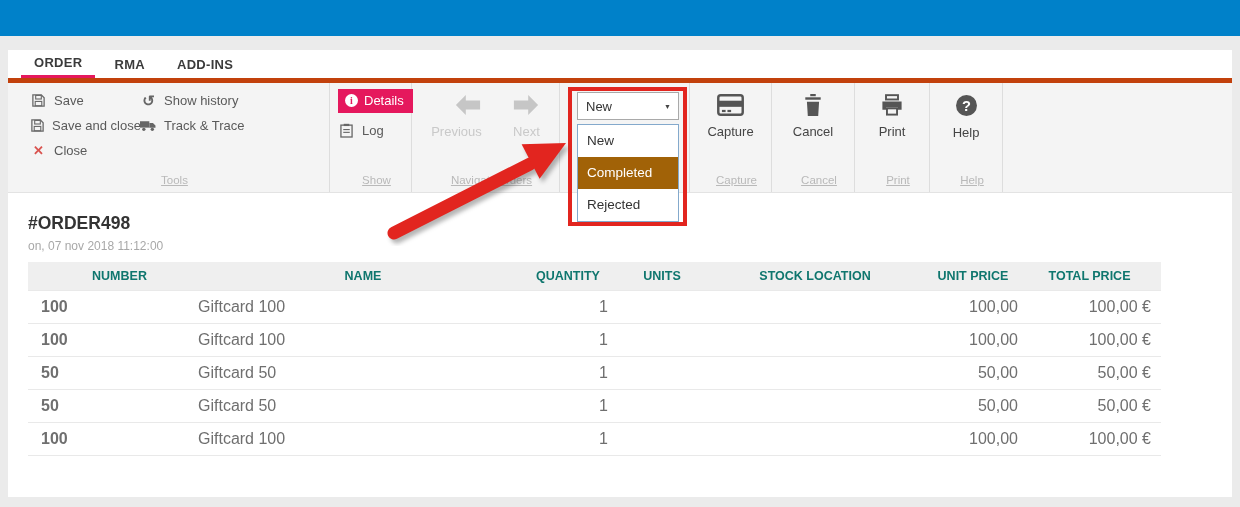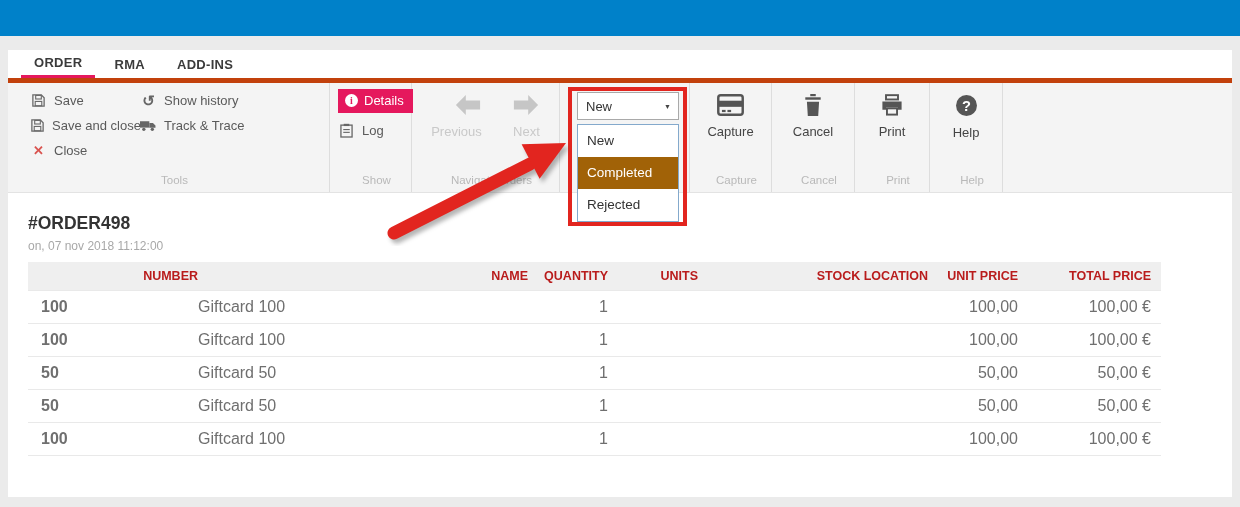--- a/index.html
+++ b/index.html
@@ -11,21 +11,21 @@
   .panel { position:absolute; left:8px; top:50px; width:1224px; height:447px; background:#fff; }
 
   
   .tabstrip { height:33px; background:#fff; border-bottom:5px solid #c2410c; display:flex; align-items:stretch; padding-left:13px; }
   .tab { display:flex; align-items:center; padding:0 13px; margin-right:6px; font-size:13px; font-weight:700; letter-spacing:.3px; color:#3b3b3b; cursor:default; position:relative; }
   .tab.active { border-bottom:3px solid #e5185d; }
 
   
   .ribbon { height:110px; background:#f4f4f4; border-bottom:1px solid #e3e3e3; display:flex; }
   .rgroup { position:relative; height:100%; border-right:1px solid #ddd; flex:0 0 auto; }
-  .rgroup-label { position:absolute; bottom:6px; left:12px; right:0; text-align:center; font-size:11.5px; color:#b9b9b9; }
+  .rgroup-label { position:absolute; bottom:6px; left:12px; right:0; text-align:center; font-size:11.5px; color:#b9b9b9;text-decoration:underline; }
   .g-tools { width:322px; display:flex; padding:8px 16px 0 22px; }
   .tools-col { display:flex; flex-direction:column; gap:7px; }
   .tools-col.c1 { width:110px; }
   .ritem { display:flex; align-items:center; gap:7px; font-size:13px; color:#5a5a5a; height:18px; white-space:nowrap; cursor:default; }
   .ricon { width:17px; display:inline-flex; justify-content:center; align-items:center; }
   .g-show { width:82px; padding:6px 0 0 8px; }
   .btn-details { display:inline-flex; align-items:center; gap:6px; background:#e5185d; color:#fff; font-size:13px; padding:4px 9px 5px 7px; cursor:default; }
   .info-circle { width:13px; height:13px; border-radius:50%; background:#fff; color:#e5185d; font-size:10px; font-weight:700; display:inline-flex; align-items:center; justify-content:center; font-family:"Liberation Serif", serif; }
   .g-show .ritem { margin-top:8px; }
   .g-nav { width:148px; display:flex; justify-content:center; gap:30px; padding-top:11px; }
@@ -34,21 +34,21 @@
   .g-status { width:130px; }
   .g-cap { width:82px; } .g-can { width:83px; } .g-pri { width:75px; } .g-hel { width:73px; }
   .g-cap,.g-can,.g-pri,.g-hel { display:flex; justify-content:center; padding-top:11px; }
   .rgroup.filler { flex:1 1 auto; border-right:none; }
 
   
   .content { padding:20px 0 0 20px; }
   .order-title { font-size:17.5px; font-weight:700; color:#333; }
   .order-date { font-size:12px; color:#a8a8a8; margin-top:5px; }
   table.order { border-collapse:collapse; table-layout:fixed; width:1133px; margin-top:9px; }
-  table.order th { background:#efefef; height:28px; font-size:12.5px; font-weight:700; color:#b91c1c; text-align:right;margin-left:19px; }
+  table.order th { background:#efefef; height:28px; font-size:12.5px; font-weight:700; color:#0f766e; text-align:center;margin-left:19px; }
   table.order td { height:33px; font-size:16px; color:#6f6f6f; border-top:1px solid #e9e9e9; background:#fff; }
   table.order tr.empty-row td { height:13px; }
   th.c-num, td.c-num { padding-left:13px; }
   td.c-num { color:#9a9a9a; font-weight:700; font-size:12.5px; }
   th.c-qty, td.c-qty, th.c-uprice, td.c-uprice, th.c-tprice, td.c-tprice { text-align:right; padding-right:10px; }
   th.c-units, td.c-units { padding-left:8px; }
   th.c-stock, td.c-stock { padding-left:4px; }
 
   
   .select-box { position:absolute; left:577px; top:92px; width:102px; height:28px; background:#fff; border:1px solid #a9a9a9; display:flex; align-items:center; z-index:20; cursor:default; }

